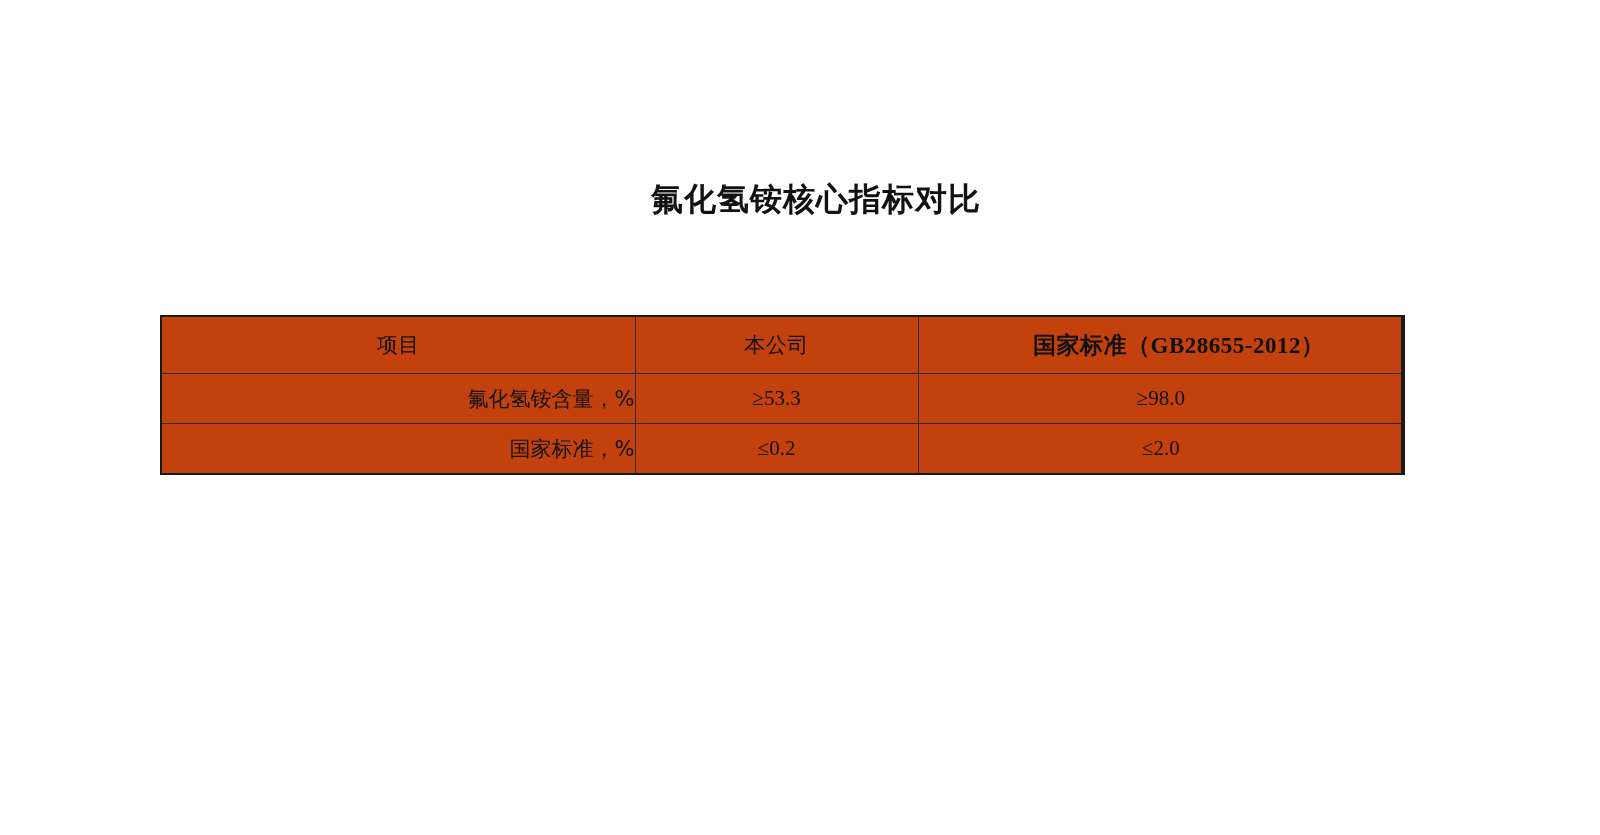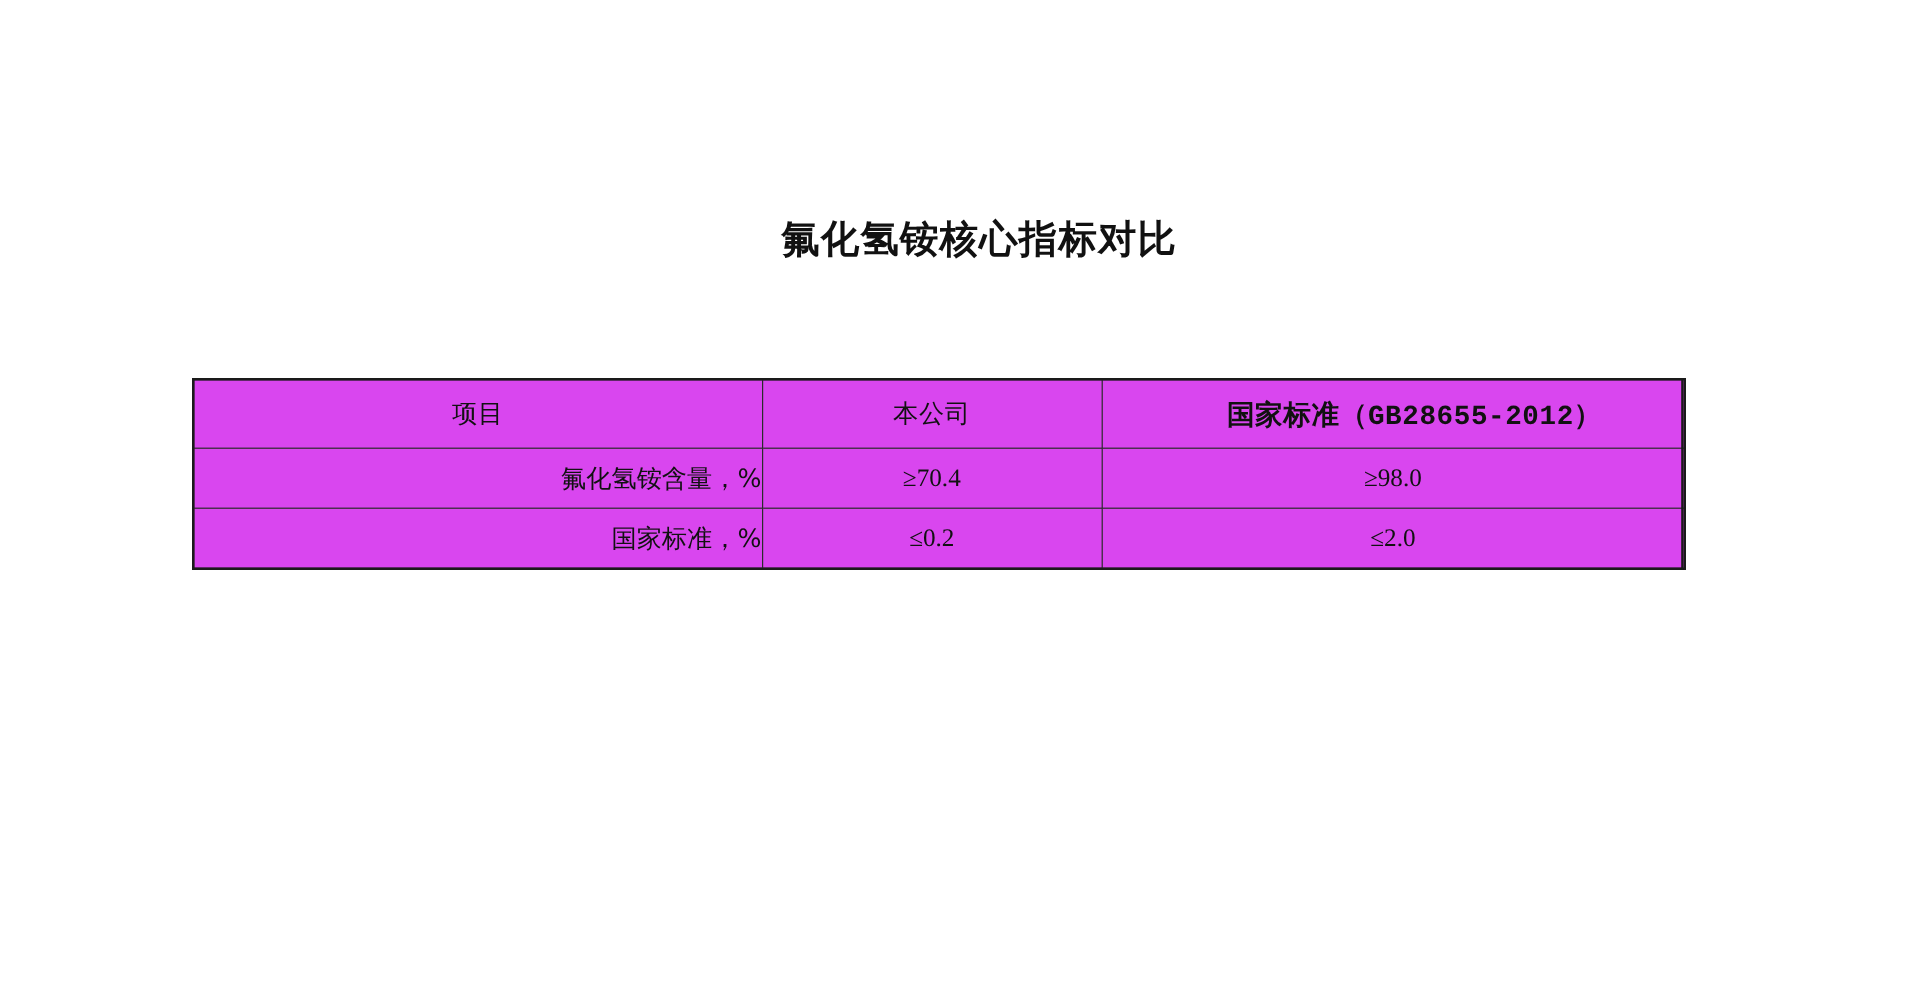--- a/index.html
+++ b/index.html
@@ -38,21 +38,21 @@
   .table-wrap {
     position: absolute;
     left: 160px;
     top: 315px;
     width: 1243px;
   }
   table.spec-table {
     border-collapse: collapse;
     width: 1243px;
     table-layout: fixed;
-    background: #d946ef;
+    background: #c2410c;
   }
   table.spec-table td,
   table.spec-table th {
     border: 1px solid #2b2b2b;
     padding: 0;
     font-weight: normal;
     font-size: 21px;
     color: #111111;
     vertical-align: middle;
   }
@@ -65,21 +65,21 @@
 
   .hdr-cell {
     height: 56px;
     text-align: center;
     font-weight: bold;
     font-size: 23px;
     font-family: "DejaVu Sans", "Liberation Sans", sans-serif;
     letter-spacing: 0.5px;
   }
   .hdr-cell.std {
-    font-family: Liberation Mono, monospace;
+    font-family: Liberation Serif, serif;
     font-weight: bold;
     font-size: 23px;
     padding-left: 36px;
   }
   .body-row td {
     height: 49px;
   }
   .cell-item {
     text-align: right;
     padding-left: 18px;
@@ -118,21 +118,21 @@
       <thead>
         <tr>
           <th class="hdr-cell">项目</th>
           <th class="hdr-cell">本公司</th>
           <th class="hdr-cell std">国家标准（GB28655-2012）</th>
         </tr>
       </thead>
       <tbody>
         <tr class="body-row">
           <td class="cell-item">氟化氢铵含量，%</td>
-          <td class="cell-val">≥70.4</td>
+          <td class="cell-val">≥53.3</td>
           <td class="cell-val">≥98.0</td>
         </tr>
         <tr class="body-row">
           <td class="cell-item">国家标准，%</td>
           <td class="cell-val">≤0.2</td>
           <td class="cell-val">≤2.0</td>
         </tr>
       </tbody>
     </table>
   </div>

